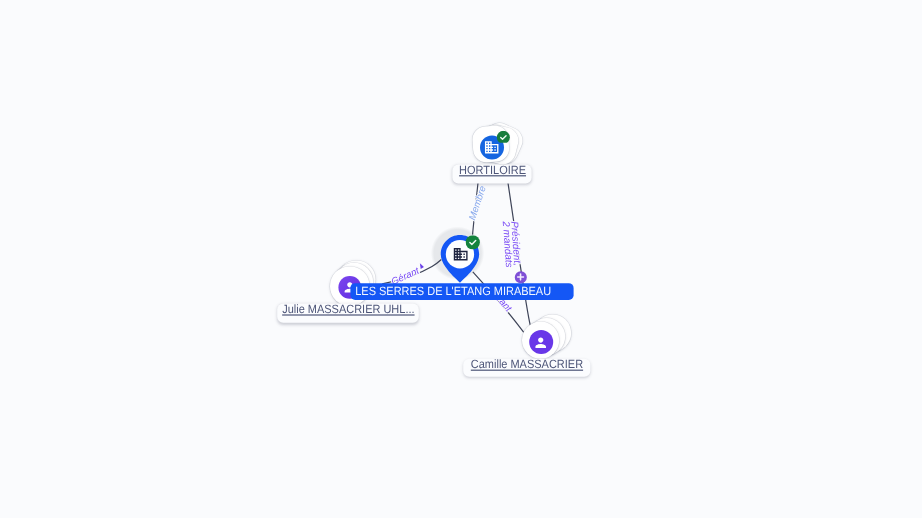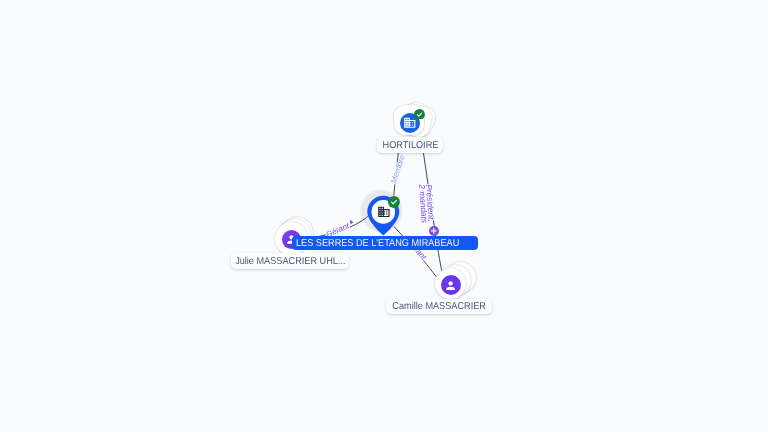--- a/index.html
+++ b/index.html
@@ -7,22 +7,22 @@
        font-family:"Liberation Sans",sans-serif;-webkit-font-smoothing:antialiased;text-rendering:geometricPrecision;}
   #stage{position:relative;width:768px;height:432px;background:#fafbfd;}
   svg.layer{position:absolute;left:0;top:0;width:768px;height:432px;overflow:visible;}
   .node{position:absolute;left:0;top:0;}
   .card{position:absolute;background:#fff;border-radius:11px;
         box-shadow:0 .5px 2px rgba(70,76,100,.26),0 0 0 .35px rgba(160,165,180,.30);}
   .circ{position:absolute;background:#fff;border-radius:50%;
         box-shadow:0 .5px 2px rgba(70,76,100,.28),0 0 0 .4px rgba(150,155,170,.22);}
   .label-pill{position:absolute;background:#fbfcfe;border-radius:5px;
         box-shadow:0 1px 2.5px rgba(70,76,100,.25);
-        color:#4d5578;white-space:nowrap;display:flex;align-items:center;
-        justify-content:center;}
+        color:#4d5578;white-space:nowrap;display:flex;align-items:flex-start;
+        justify-content:center;text-decoration:underline;}
   .label-pill .t, .label-sel .t{display:inline-block;font-size:10px;
         transform:scaleX(.915);transform-origin:center;}
   .label-sel{position:absolute;background:#1457f5;border-radius:4px;color:#f2f7ff;
         white-space:nowrap;display:flex;align-items:center;justify-content:flex-start;
         padding-left:4.5px;box-sizing:border-box;overflow:hidden;text-align:right;}
   .label-sel .t{transform-origin:left center;}
   .iconcirc{position:absolute;border-radius:50%;display:flex;align-items:center;
         justify-content:center;}
   .edgelabel{position:absolute;white-space:nowrap;transform-origin:0 0;
         font-style:italic;font-weight:400;line-height:1;

